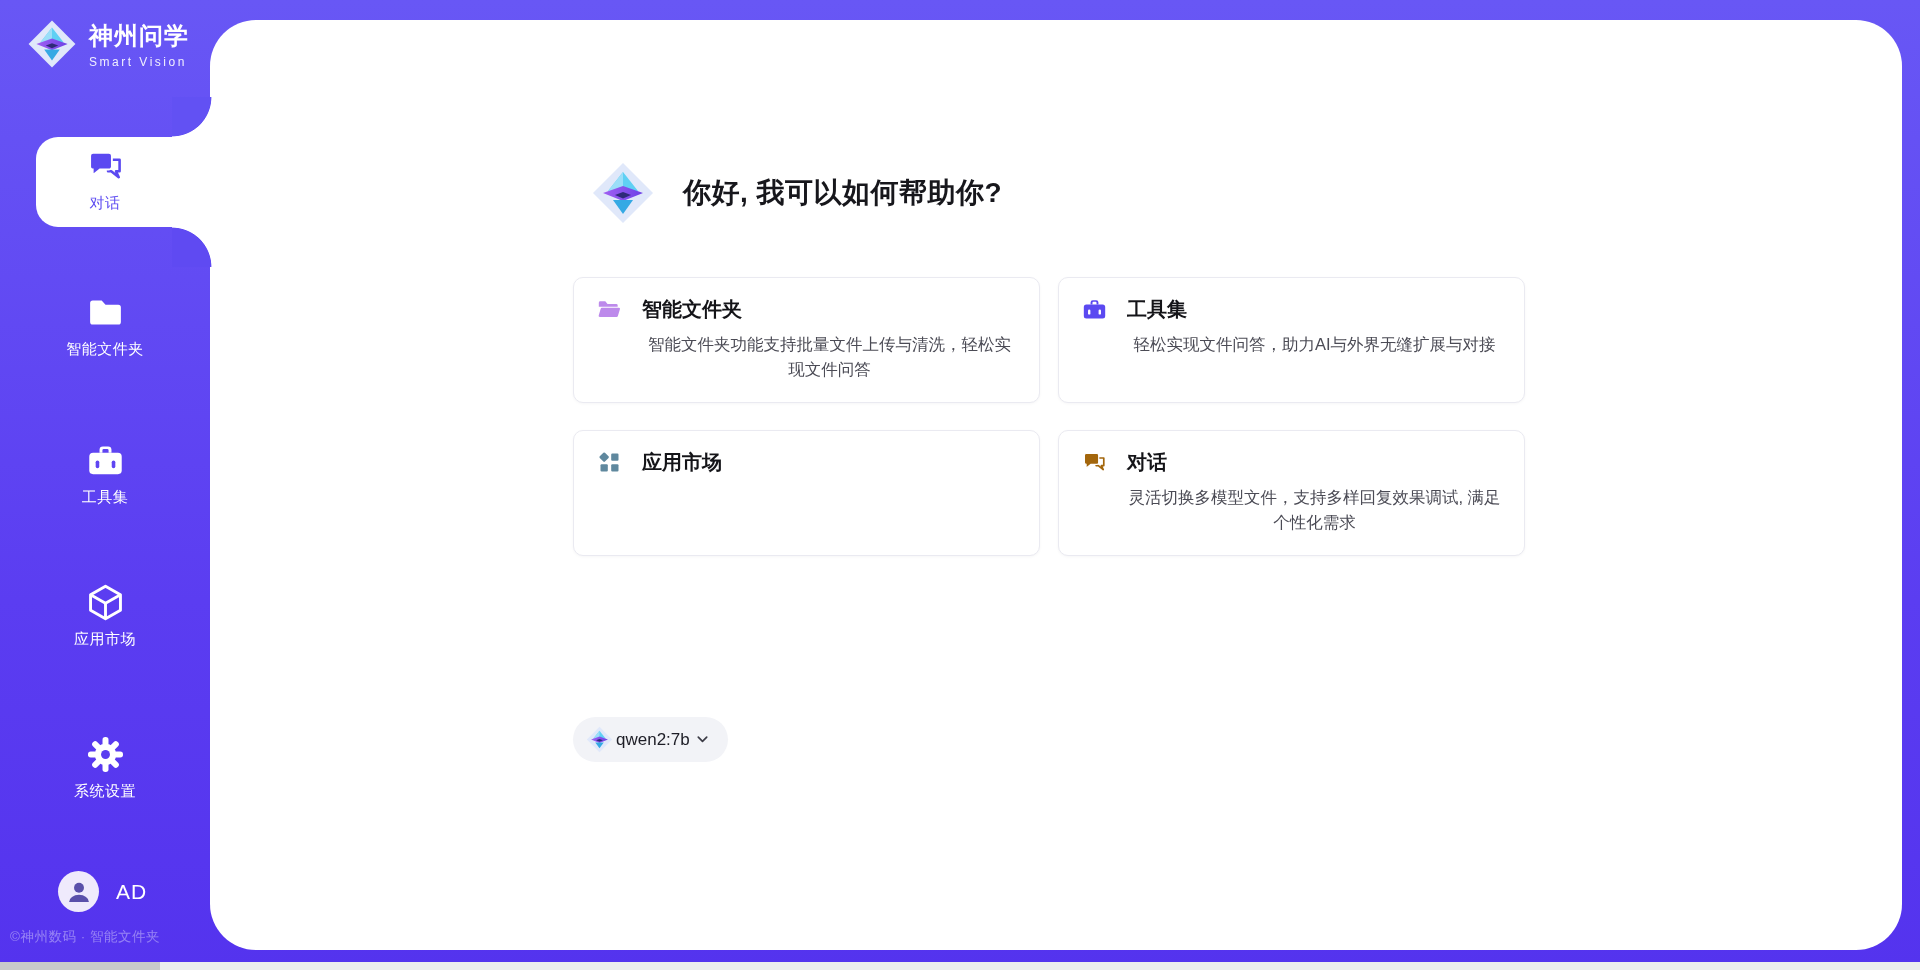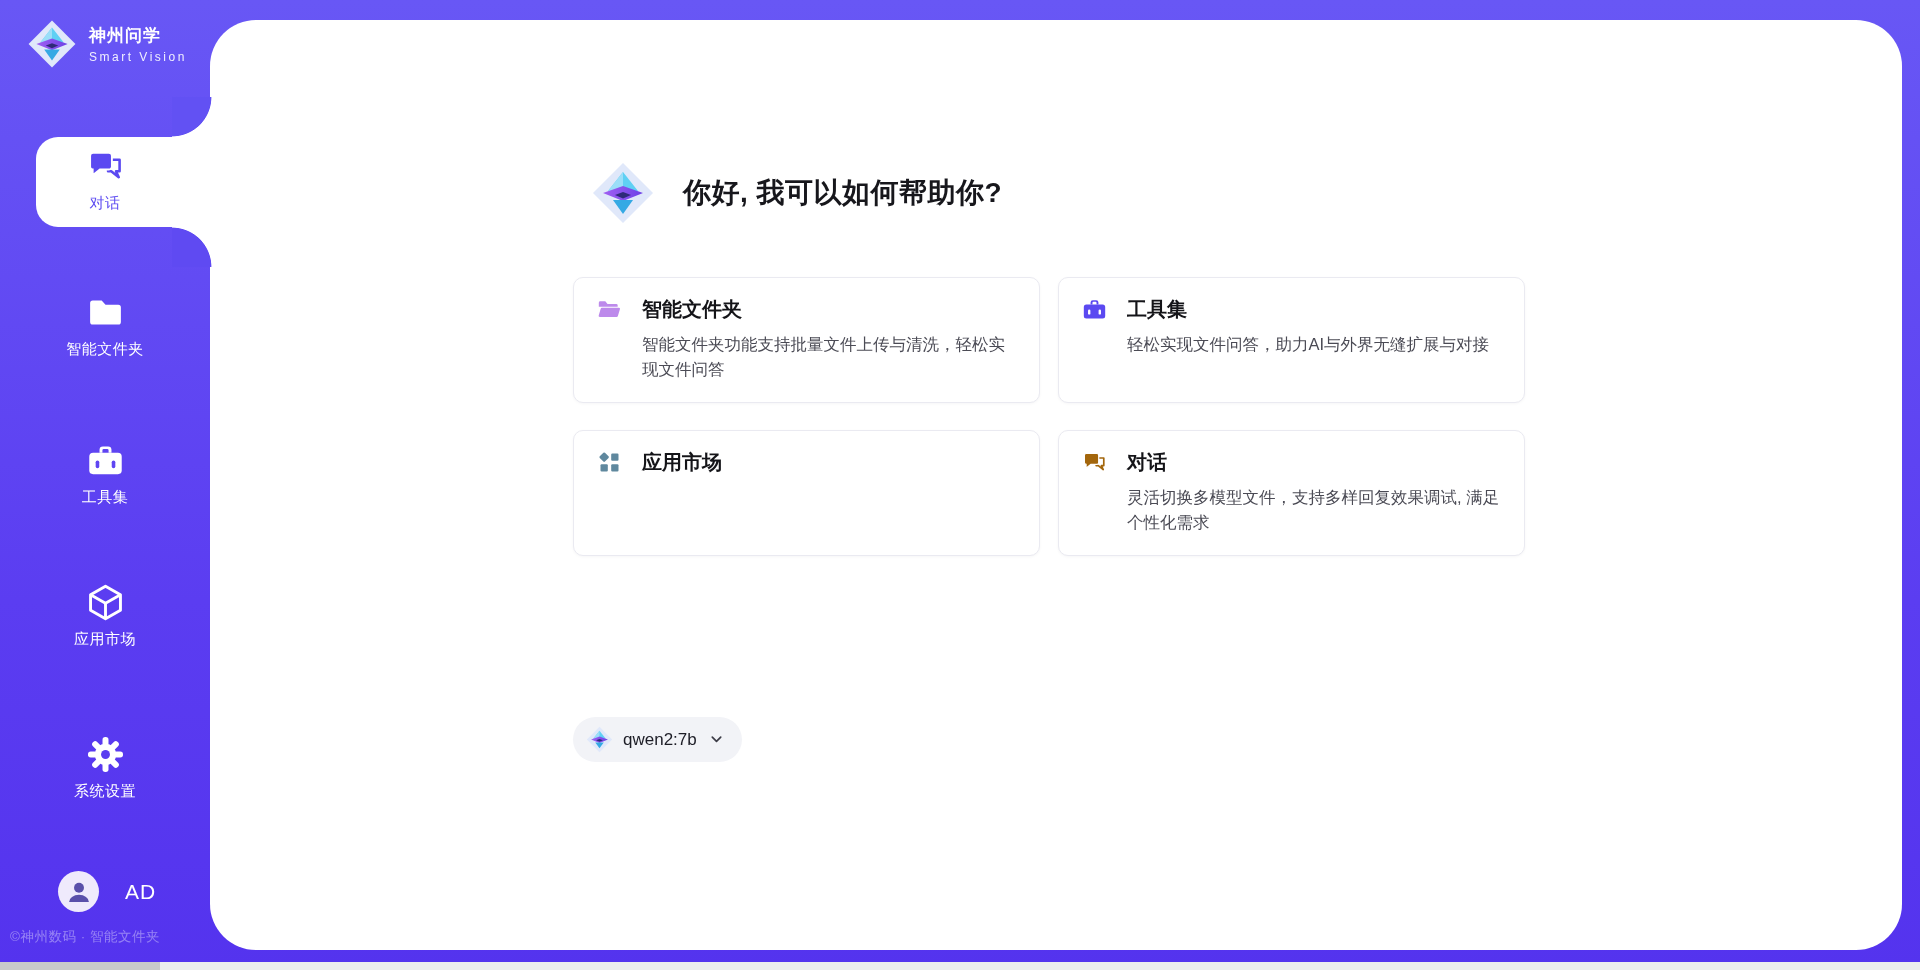--- a/index.html
+++ b/index.html
@@ -20,33 +20,33 @@
                 background:#fff; border-radius:22px 0 0 22px; }
   .scoop { position:absolute; left:172px; width:40px; height:40px; }
   .scoop-top { top:97px;
     background:radial-gradient(circle 40px at 0 0,#6251f3 0,#6251f3 39px,#fff 39.8px); }
   .scoop-bottom { top:227px;
     background:radial-gradient(circle 40px at 0 100%,#5f4af2 0,#5f4af2 39px,#fff 39.8px); }
 
   
   .brand { position:absolute; left:27px; top:19px; display:flex; align-items:center; gap:12px; }
   .brand-logo { width:50px; height:50px; }
-  .brand-name { color:#fff; font-size:17px; font-weight:700; letter-spacing:1px; }
+  .brand-name { color:#fff; font-size:24px; font-weight:700; letter-spacing:1px; }
   .brand-sub  { color:#f0effe; font-size:12px; letter-spacing:2.5px; margin-top:3px; }
 
   .nav-item { position:absolute; left:0; width:210px; display:flex; flex-direction:column;
               align-items:center; gap:7px; color:#fff; cursor:pointer; }
   .nav-item .nav-icon { width:41px; height:41px; }
   .nav-item .nav-label { font-size:15px; letter-spacing:.5px; }
   .nav-item.active { color:#5b49f1; }
   .nav-chat{top:146px} .nav-folder{top:292px} .nav-tools{top:440px}
   .nav-market{top:582px} .nav-settings{top:734px}
 
   .user-row { position:absolute; left:58px; top:871px; display:flex; align-items:center;
-              gap:26px; cursor:pointer; }
+              gap:17px; cursor:pointer; }
   .avatar { width:41px; height:41px; border-radius:50%; background:#efeafc;
             display:flex; align-items:center; justify-content:center; }
   .user-name { color:#fff; font-size:21px; letter-spacing:1px; }
   .copyright { position:absolute; left:10px; top:928px; color:rgba(255,255,255,.38);
                font-size:13.5px; letter-spacing:.5px; white-space:nowrap; }
 
   
   .bottom-strip { position:absolute; left:0; bottom:0; width:1920px; height:8px; background:#ececee; }
   .bottom-strip-seg { position:absolute; left:0; top:0; width:160px; height:8px; background:#c9c9cb; }
 
@@ -58,26 +58,26 @@
   .greeting-text { font-size:28px; font-weight:700; color:#17171c; letter-spacing:.5px; }
 
   .cards { position:absolute; left:0; top:257px; display:grid;
            grid-template-columns:467px 467px; column-gap:18px; row-gap:27px; }
   .card { height:126px; background:#fff; border:1px solid #eaeaf1; border-radius:10px;
           padding:18px 22px; cursor:pointer; box-shadow:0 1px 3px rgba(25,25,60,.04); }
   .card-head { display:flex; align-items:center; gap:19px; }
   .card-icon { width:27px; height:27px; flex:none; }
   .card-title { font-size:20px; font-weight:700; color:#141418; }
   .card-desc { margin-top:9px; padding-left:46px; font-size:16.5px; line-height:1.5;
-               color:#4b4b55; }
+               color:#4b4b55;text-align:center; }
   .icon-folder-o { color:#bd8aeb; } .icon-brief { color:#5b49f1; }
   .icon-grid { color:#5f889e; } .icon-chat-b { color:#a3660c; }
 
   .model-pill { position:absolute; left:0; top:697px; height:45px; display:inline-flex;
-                align-items:center; gap:10px; padding:0 18px 0 13px; border-radius:23px;
+                align-items:center; gap:3px; padding:0 18px 0 13px; border-radius:23px;
                 background:#f2f3f7; cursor:pointer; }
   .pill-logo { width:27px; height:27px; }
   .pill-text { font-size:17px; color:#1d1d26; }
   .pill-chevron { width:15px; height:15px; color:#3c3c46; margin-left:2px; }
 
   .composer { position:absolute; left:0; top:752px; width:952px; height:140px;
               background:#fff; border:1.5px solid #e7e8ee; border-radius:14px; }
   .composer-input { position:absolute; left:28px; top:20px; width:790px; height:58px;
               border:none; outline:none; resize:none; background:transparent;
               font-family:inherit; font-size:17.5px; color:#333; }

